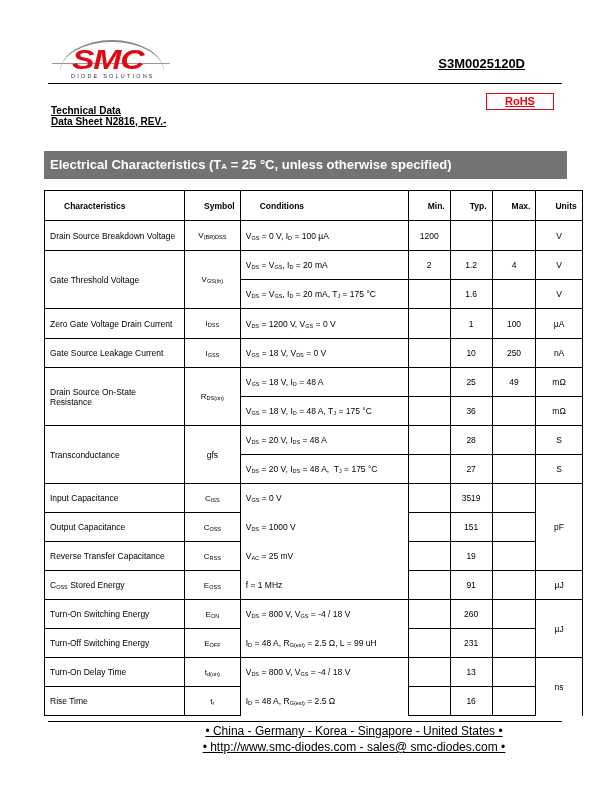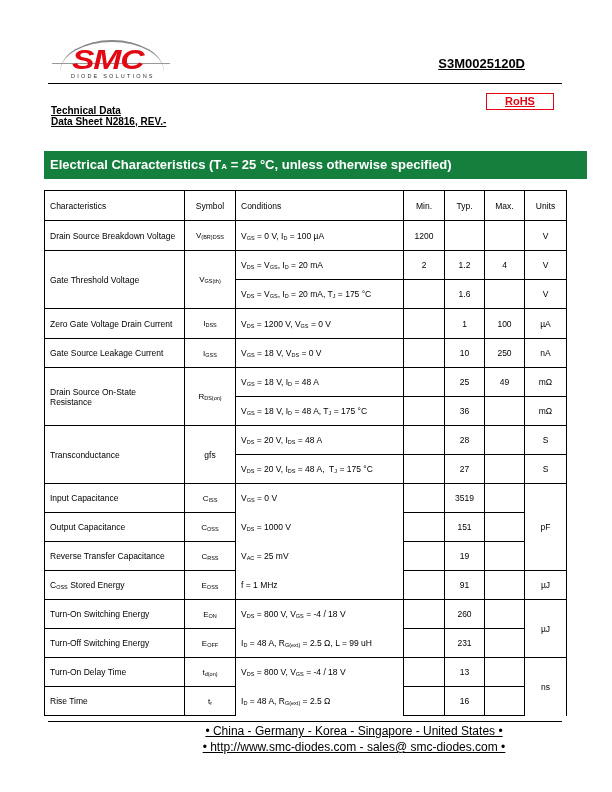--- a/index.html
+++ b/index.html
@@ -12,26 +12,26 @@
                border-top:2px solid #888; border-radius:50% 50% 0 0 / 100% 100% 0 0; }
   .logo .line { position:absolute; left:0; top:23px; width:118px; height:1px; background:#999; }
   .logo .smc { position:absolute; left:20px; top:7px; font-weight:bold; font-size:27px; color:#e30613;
                letter-spacing:-1px; font-style:italic; transform:scaleX(1.25); transform-origin:left; line-height:1; }
   .logo .sub { position:absolute; left:19px; top:33px; font-size:5.5px; letter-spacing:2.2px; color:#333; }
   .partno { right:87px; top:56px; font-weight:bold; font-size:13px; }
   .hline { left:48px; width:514px; height:1px; background:#000; }
   .tech { left:51px; top:91px; font-weight:bold; font-size:10px; line-height:11px;margin-top:14px; }
   .rohs { left:486px; top:93px; border:1.5px solid #e30613; color:#e30613; font-weight:bold;
           font-size:11px; padding:1px 18px; line-height:13px; }
-  .banner { left:44px; top:151px; width:523px; height:28px; background:#15803d;padding-left:20px; }
+  .banner { left:44px; top:151px; width:523px; height:28px; background:#737373; }
   .banner span { position:absolute; left:6px; top:6px; color:#fff; font-weight:bold; font-size:13px; }
   .banner small { font-size:8px; }
   table { position:absolute; left:44px; top:190px; border-collapse:collapse; font-size:8.5px; table-layout:fixed; }
   td, th { border:1px solid #000; padding:0 5px; height:28px; }
-  th { font-weight:normal; font-size:8.5px; text-align:center; }
+  th { font-weight:bold; font-size:8.5px; text-align:center;padding-left:19px; }
   th.l, td.l { text-align:left; }
   td { text-align:center; }
   td.sym { font-size:8px; }
   sub { font-size:5.5px; vertical-align:-1px; }
   .nob { border-bottom:none; }
   .not { border-top:none; }
   .footer-line { left:48px; top:721px; width:514px; height:1px; background:#000; }
   .foot { left:0; width:612px; text-align:center; font-size:12px;margin-left:48px; }
 </style>
 </head>

